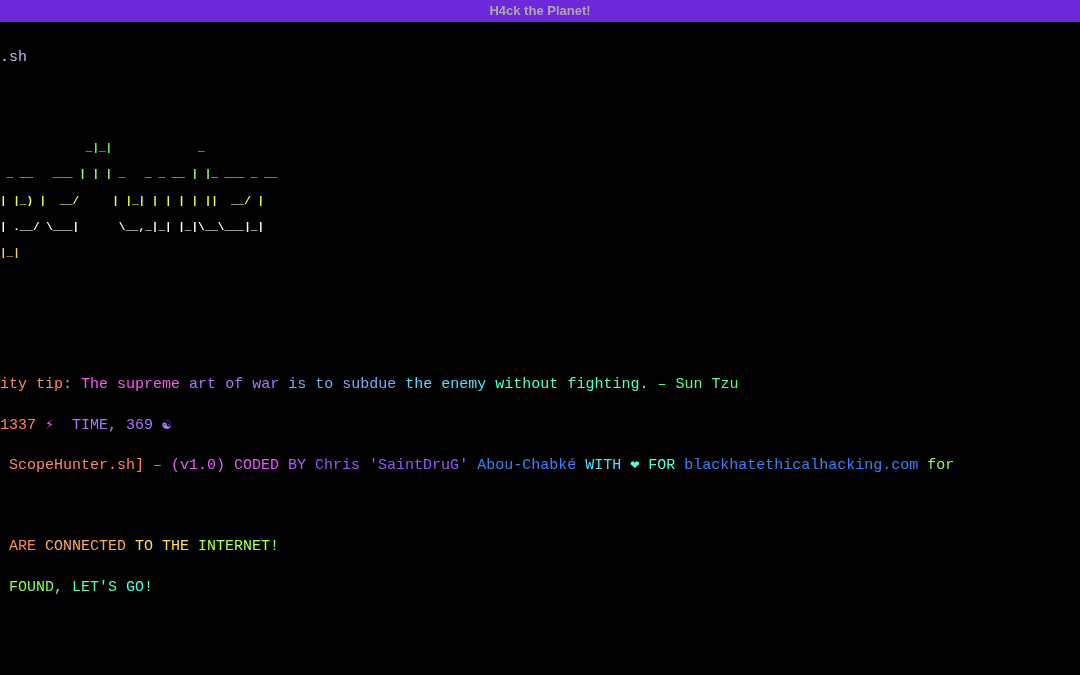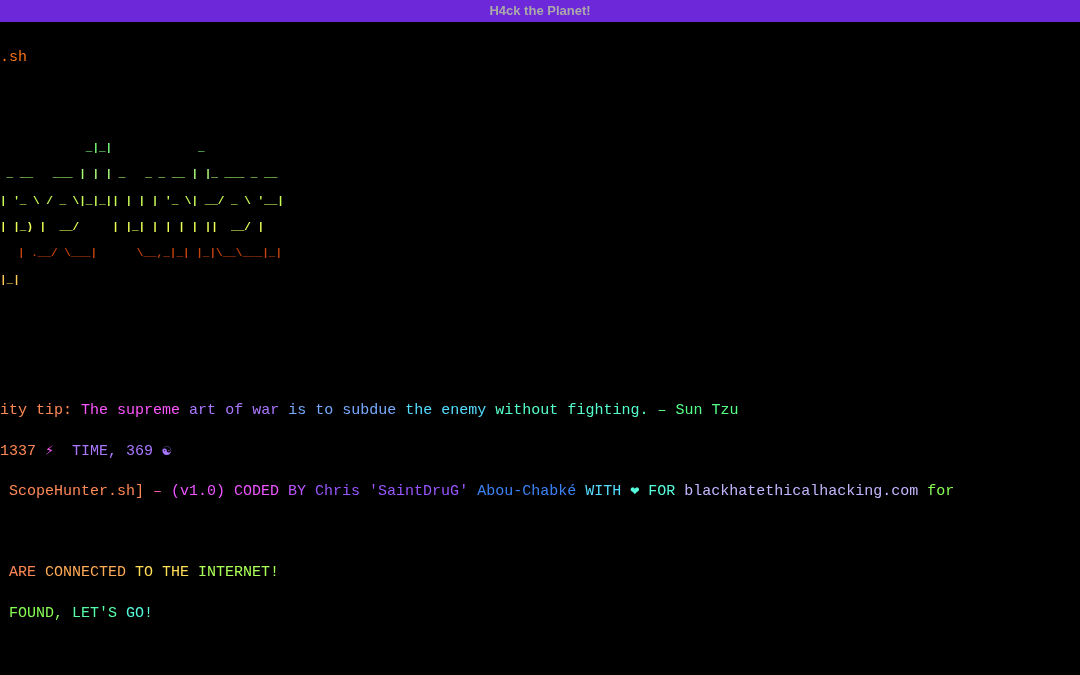--- a/index.html
+++ b/index.html
@@ -25,28 +25,28 @@
       font-family: -apple-system, sans-serif;
       font-weight: 600;
     }
     .terminal {
       padding: 6px 0 0 0;
       white-space: pre;
     }
     .line {
       white-space: pre;
     }
-    .cyan { color: #f97316; }
+    .cyan { color: #c4b5fd; }
     
     
     .a0 { color: #7f7; }
     .a1 { color: #af7; }
     .a2 { color: #cf5; }
     .a3 { color: #ef5; }
-    .a4 { color: #c2410c; padding-left: 18px; }
+    .a4 { color: #ffffff; }
     .a5 { color: #fc5; }
     
     .ascii-art {
       font-weight: bold;
       letter-spacing: 0;
       font-size: 11px;
       line-height: 1.2;
     }
     
     .sectip-word1 { color: #f85; }
@@ -64,21 +64,21 @@
     
     
     .c1 { color: #f85; }
     .c2 { color: #f5a; }
     .c3 { color: #e5f; }
     .c4 { color: #b5f; }
     .c5 { color: #95f; }
     .c6 { color: #3b82f6; }
     .c7 { color: #5df; }
     .c8 { color: #5fd; }
-    .c9 { color: #c4b5fd; }
+    .c9 { color: #3b82f6; }
     .c11 { color: #8f5; }
     
     
     .conn1 { color: #f85; }
     .conn2 { color: #fa5; }
     .conn3 { color: #fd5; margin-top: 12px; }
     .conn4 { color: #af5; }
     
     
     .fnd1 { color: #8f5; }
@@ -91,21 +91,20 @@
 <div class="titlebar">
   <span>H4ck the Planet!</span>
 </div>
 
 <div class="terminal">
 <div class="line cyan">.sh</div>
 <div class="line"> </div>
 <div class="ascii-art">
 <div class="line a0">             _|_|             _            </div>
 <div class="line a1"> _ __   ___ | | | _   _ _ __ | |_ ___ _ __ </div>
-<div class="line a2">| '_ \ / _ \|_|_|| | | | '_ \| __/ _ \ '__|</div>
 <div class="line a3">| |_) |  __/     | |_| | | | | ||  __/ |   </div>
 <div class="line a4">| .__/ \___|      \__,_|_| |_|\__\___|_|   </div>
 <div class="line a5">|_|                                        </div>
 </div>
 <div class="line"> </div>
 <div class="line"> </div>
 <div class="line"><span class="sectip-word1">ity tip:</span> <span class="sectip-word2">The</span> <span class="sectip-word2">supreme</span> <span class="sectip-word3">art</span> <span class="sectip-word3">of</span> <span class="sectip-word3">war</span> <span class="sectip-word4">is</span> <span class="sectip-word4">to</span> <span class="sectip-word4">subdue</span> <span class="sectip-word5">the</span> <span class="sectip-word5">enemy</span> <span class="sectip-word6">without</span> <span class="sectip-word6">fighting.</span> <span class="sectip-word7">–</span> <span class="sectip-word7">Sun</span> <span class="sectip-word7">Tzu</span></div>
 <div class="line"><span class="st2-1">1337</span> <span class="st2-2">⚡</span>  <span class="st2-3">TIME,</span> <span class="st2-3">369</span> <span class="st2-3">☯</span></div>
 <div class="line"><span class="c1"> ScopeHunter.sh]</span><span class="c2"> –</span><span class="c3"> (v1.0)</span><span class="c3"> CODED</span><span class="c4"> BY</span><span class="c5"> Chris</span><span class="c5"> 'SaintDruG'</span><span class="c6"> Abou-Chabké</span><span class="c7"> WITH</span><span class="c8"> ❤</span><span class="c8"> FOR</span><span class="c9"> blackhatethicalhacking.com</span><span class="c11"> for</span></div>
 <div class="line"> </div>

